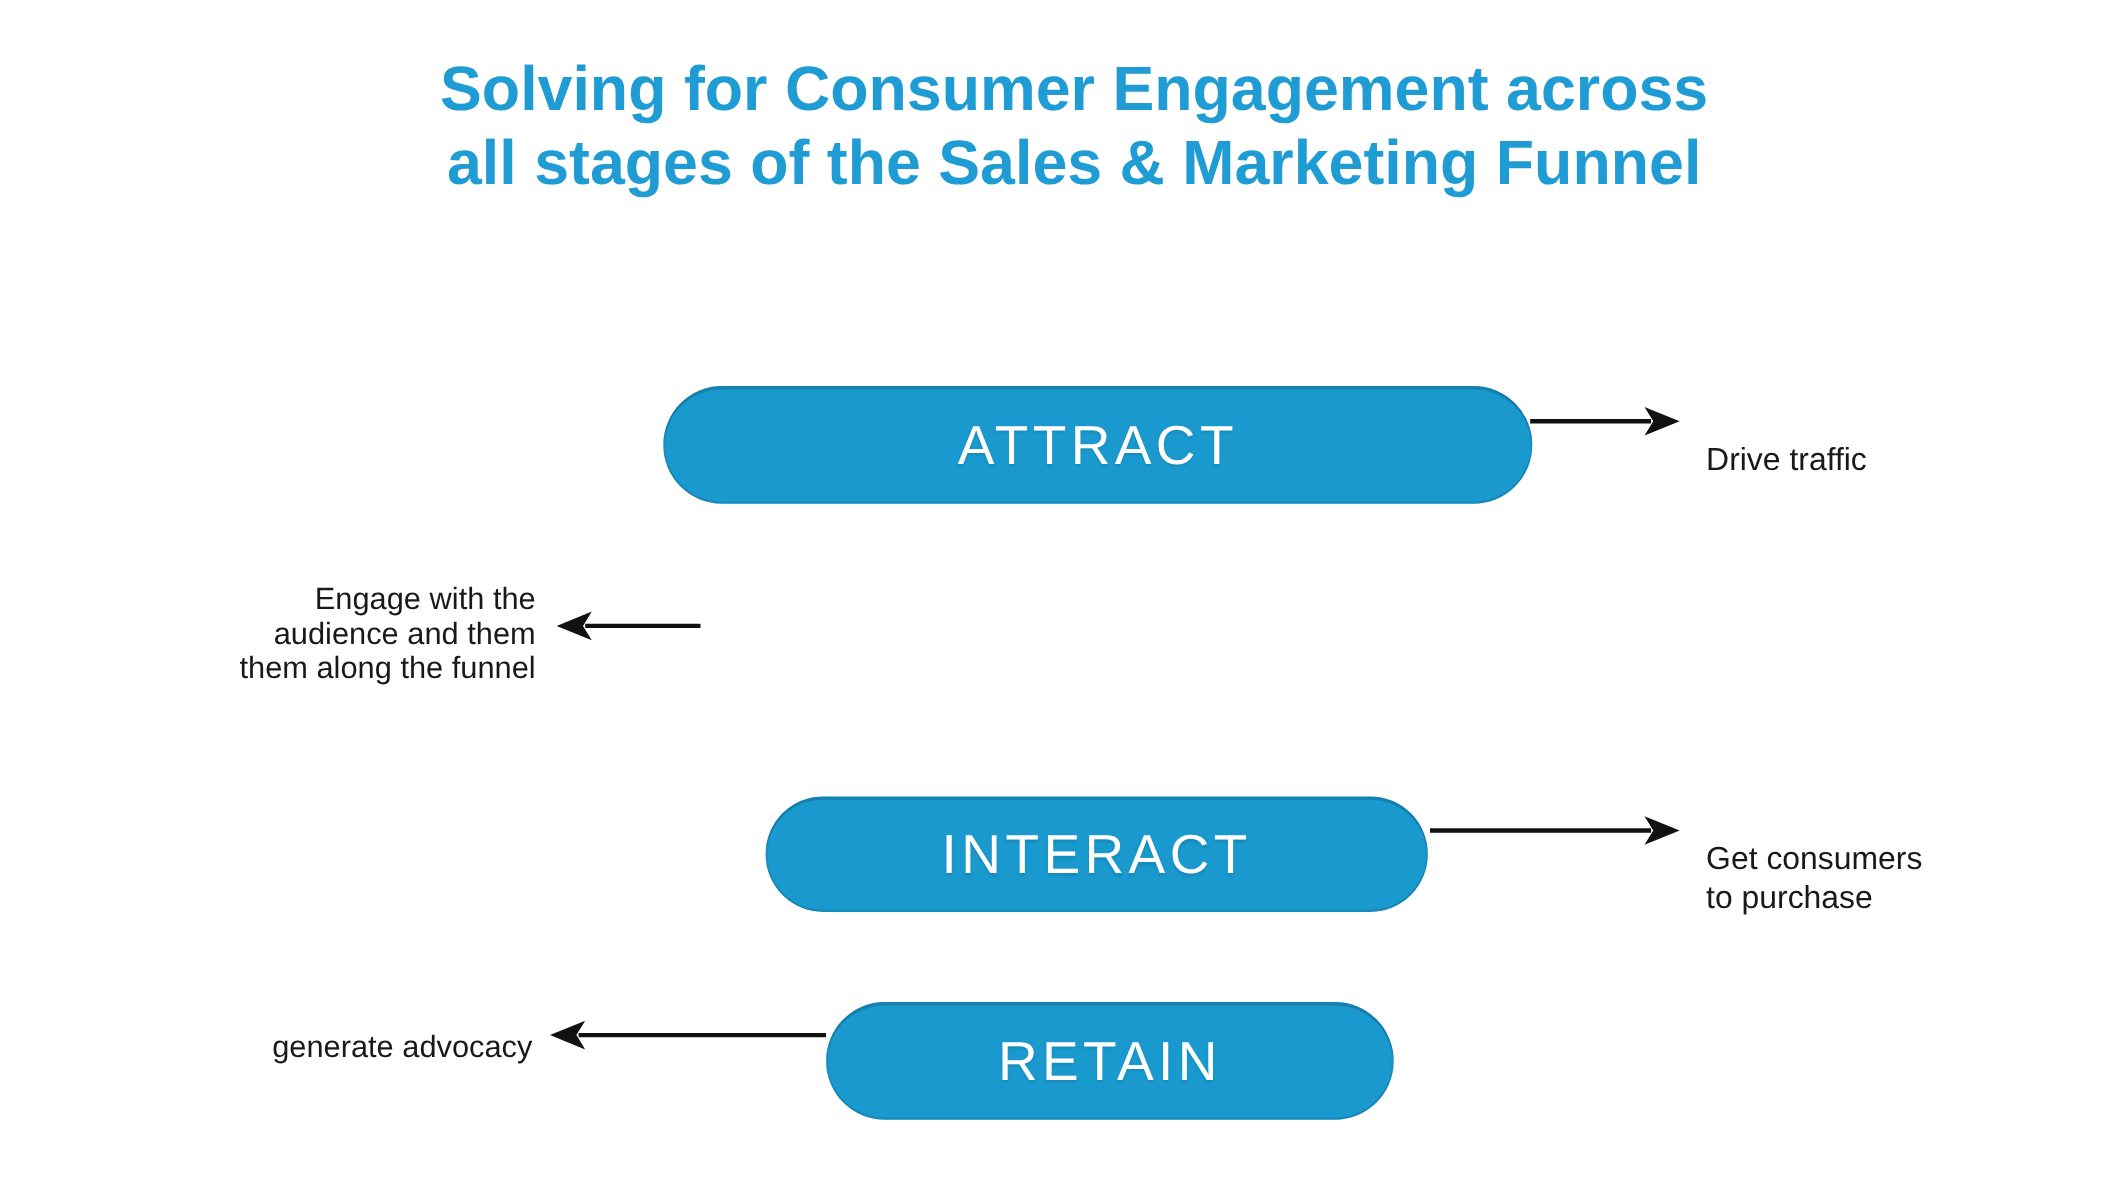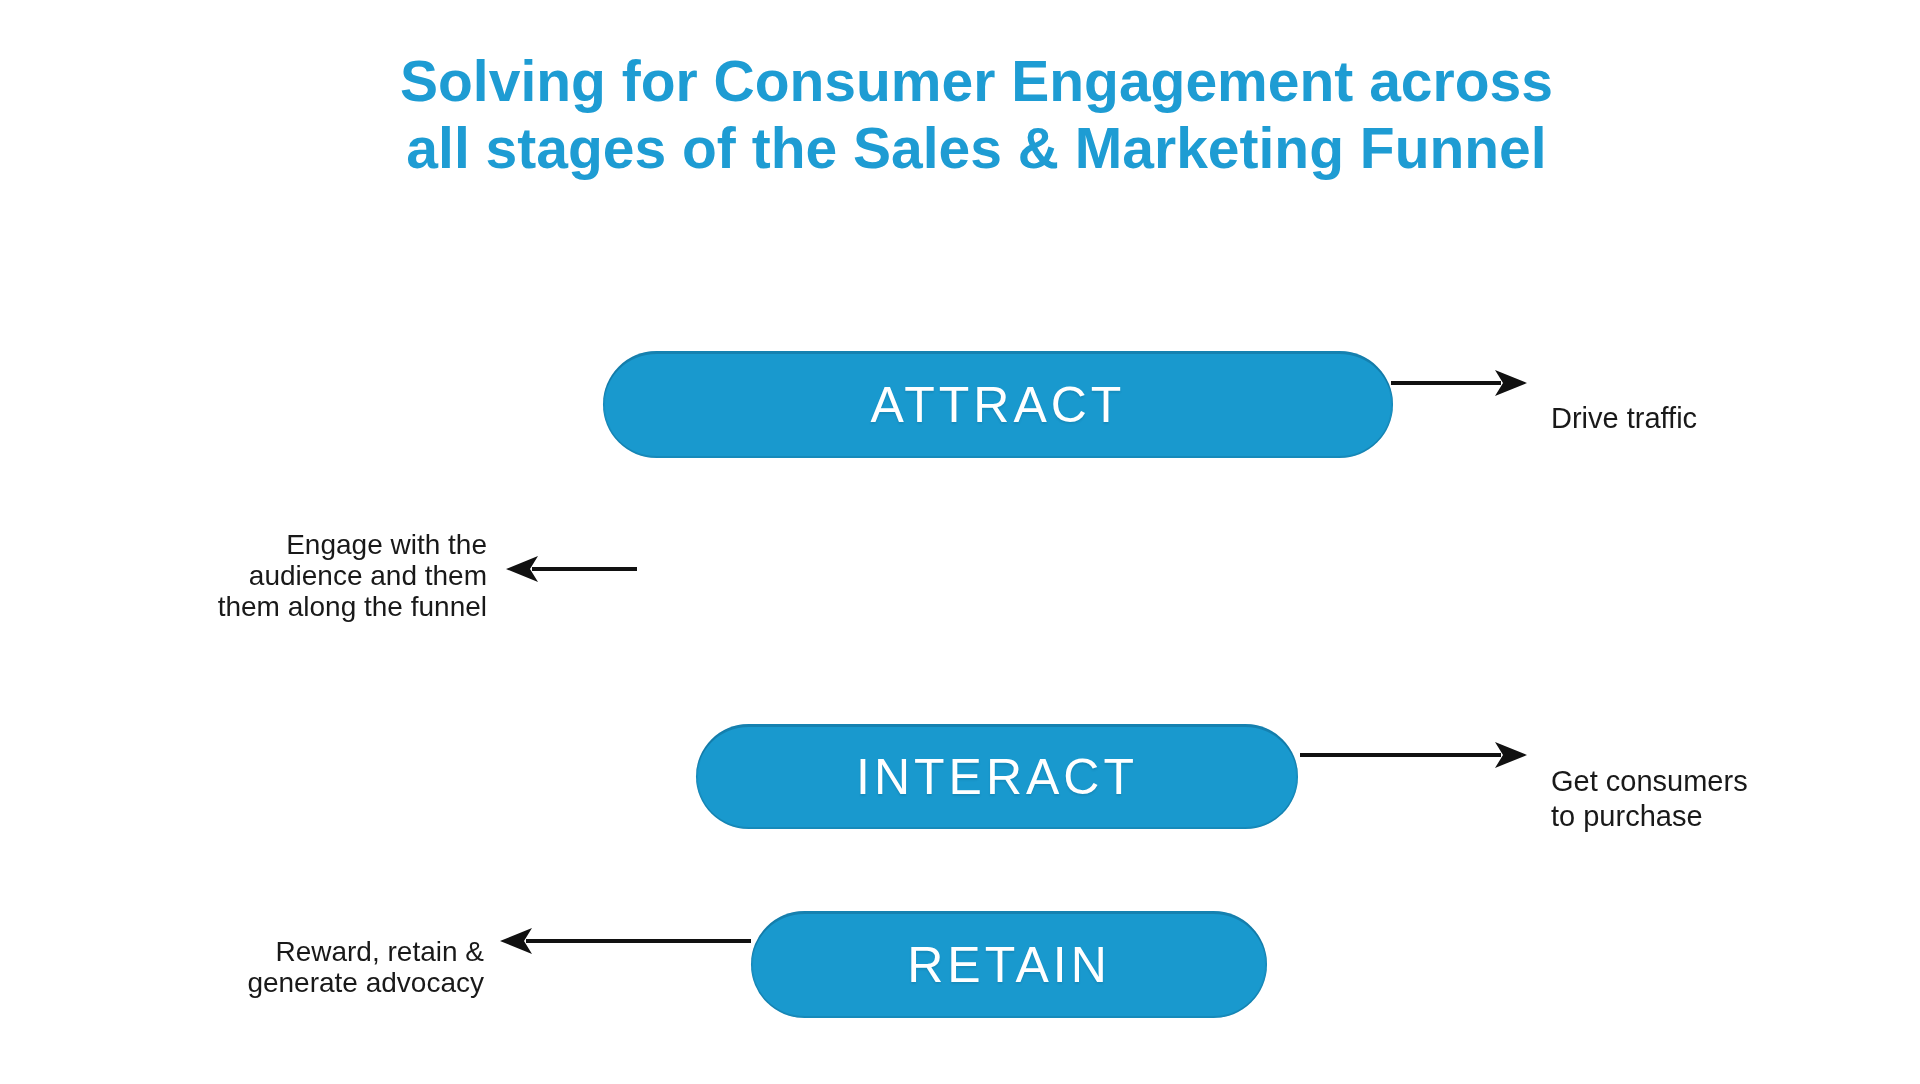--- a/index.html
+++ b/index.html
@@ -107,17 +107,16 @@
   </div>
 
   <div class="pill pill-retain">
     <span class="pill-label">RETAIN</span>
   </div>
   <svg class="arrow arrow-retain" width="251" height="28" viewBox="0 0 251 28">
     <line x1="26" y1="14" x2="251" y2="14" stroke="#111111" stroke-width="4"></line>
     <path d="M32,1 L0,14 L32,27 L24,14 Z" fill="#111111"></path>
   </svg>
   <div class="annotation annotation-reward">
-    <div>Reward, retain &amp;</div>
     <div>generate advocacy</div>
   </div>
 
 </div>
 
 </body></html>

